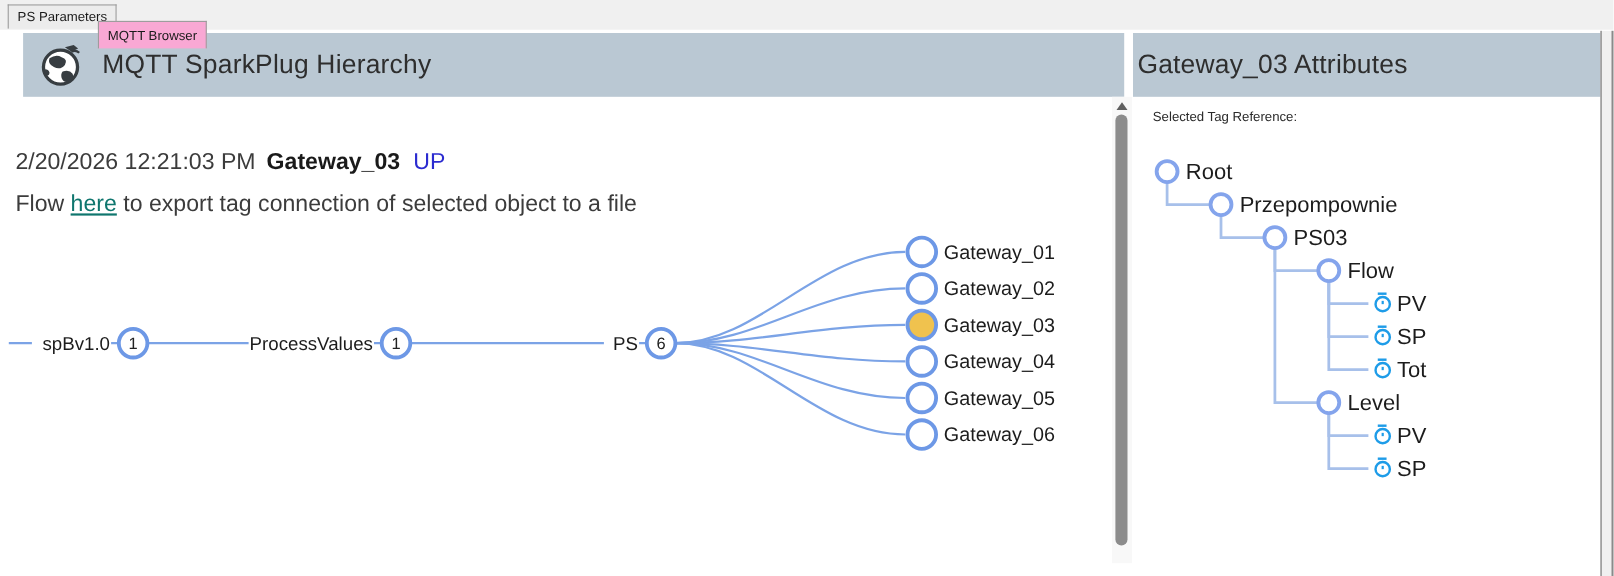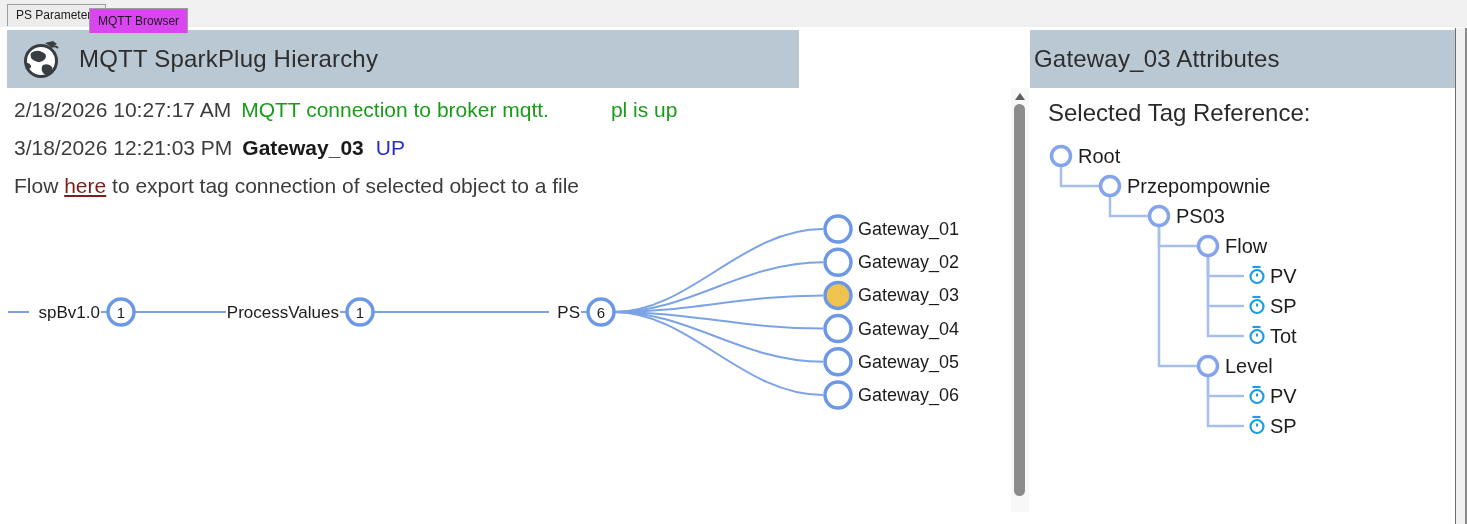--- a/index.html
+++ b/index.html
@@ -6,48 +6,48 @@
   html,body { width:1467px; height:524px; overflow:hidden;
     font-family:"Liberation Sans", sans-serif; background:#ffffff; }
   .screen { position:relative; width:1467px; height:524px; background:#ffffff; }
 
   
   .tabstrip { position:absolute; left:0; top:0; width:1467px; height:27px;
     background:#f0f0f0; }
   .tab { position:absolute; top:4px; height:22px; font-size:12px; color:#1a1a1a;
     line-height:21px; padding:0 8px; background:#ececec;
     border:1px solid #9d9d9d; border-bottom:none; cursor:default; }
-  .tab.active { top:8px; height:25px; line-height:24px; background:#d946ef; z-index:2; }
+  .tab.active { top:19px; height:25px; line-height:24px; background:#f9a8d4; z-index:2; }
   .tab-ps { left:7px; }
   .tab-mqtt { left:89px; }
 
   
   .hdr { position:absolute; top:30px; height:58px; background:#bac8d3;
     display:flex; align-items:center; }
-  .hdr-left { left:7px; width:792px; padding-left:14px; }
+  .hdr-left { left:21px; width:1001px; padding-left:14px; }
   .hdr-right { left:1030px; width:425px; padding-left:4px; }
   .hdr-title { font-size:24px; color:#2e2e2e; letter-spacing:.2px; }
   .globe { width:40px; height:40px; margin-right:18px; flex:0 0 auto; }
 
   
   .tline { position:absolute; left:14px; white-space:nowrap; font-size:21px;
     color:#3c3c3c; }
   .line1 { top:98px; }
   .line2 { top:136px; }
   .line3 { top:174px; }
   .green { color:#1a9c1a; margin-left:10px; }
   .gap { display:inline-block; width:62px; }
   .bold-node { color:#1a1a1a; font-weight:bold; margin-left:10px; }
   .up { color:#2b2bd0; margin-left:12px;margin-top:36px; }
-  .link { color:#7f1d1d; text-decoration:underline; cursor:pointer; }
+  .link { color:#0f766e; text-decoration:underline; cursor:pointer; }
 
   
   .graph-svg { position:absolute; left:0; top:205px; }
   .tree-svg { position:absolute; left:1040px; top:141px; }
-  .subtitle { position:absolute; left:1048px; top:99px; font-size:24px;
+  .subtitle { position:absolute; left:1048px; top:99px; font-size:12px;
     color:#2a2a2a; white-space:nowrap; }
 
   
   .vscroll { position:absolute; left:1011px; top:88px; width:18px; height:424px;
     background:#f8f8f8; }
   .vscroll .arrow-up { position:absolute; left:4px; top:5px; width:0; height:0;
     border-left:5px solid transparent; border-right:5px solid transparent;
     border-bottom:7px solid #5f5f5f; }
   .vscroll .thumb { position:absolute; left:3px; top:16px; width:11px;
     height:392px; background:#8c8c8c; border-radius:6px; }
@@ -77,26 +77,23 @@
       <path d="M24 4 L32 2 L36 5 L30 8 Z" fill="#373d41"></path>
       <path d="M30 8 Q34 6 37 9" stroke="#373d41" stroke-width="2" fill="none"></path>
     </svg>
     <span class="hdr-title">MQTT SparkPlug Hierarchy</span>
   </div>
 
   <div class="hdr hdr-right">
     <span class="hdr-title">Gateway_03 Attributes</span>
   </div>
 
-  <div class="tline line1">
-    <span>2/18/2026 10:27:17 AM</span><span class="green">MQTT connection to broker mqtt.</span><span class="gap"></span><span class="green" style="margin-left:0">pl is up</span>
-  </div>
 
   <div class="tline line2">
-    <span>3/18/2026 12:21:03 PM</span><span class="bold-node">Gateway_03</span><span class="up">UP</span>
+    <span>2/20/2026 12:21:03 PM</span><span class="bold-node">Gateway_03</span><span class="up">UP</span>
   </div>
 
   <div class="tline line3">
     <span>Flow </span><a class="link">here</a><span> to export tag connection of selected object to a file</span>
   </div>
 
   <svg id="graph-svg" class="graph-svg" width="1005" height="215">
       <line x1="8" y1="107" x2="601" y2="107" stroke="#7ba3e6" stroke-width="2"></line>
       <path d="M 614 107 C 690 107, 742 24, 823 24" stroke="#7ba3e6" stroke-width="2" fill="none"></path>
       <path d="M 614 107 C 690 107, 742 57.2, 823 57.2" stroke="#7ba3e6" stroke-width="2" fill="none"></path>

